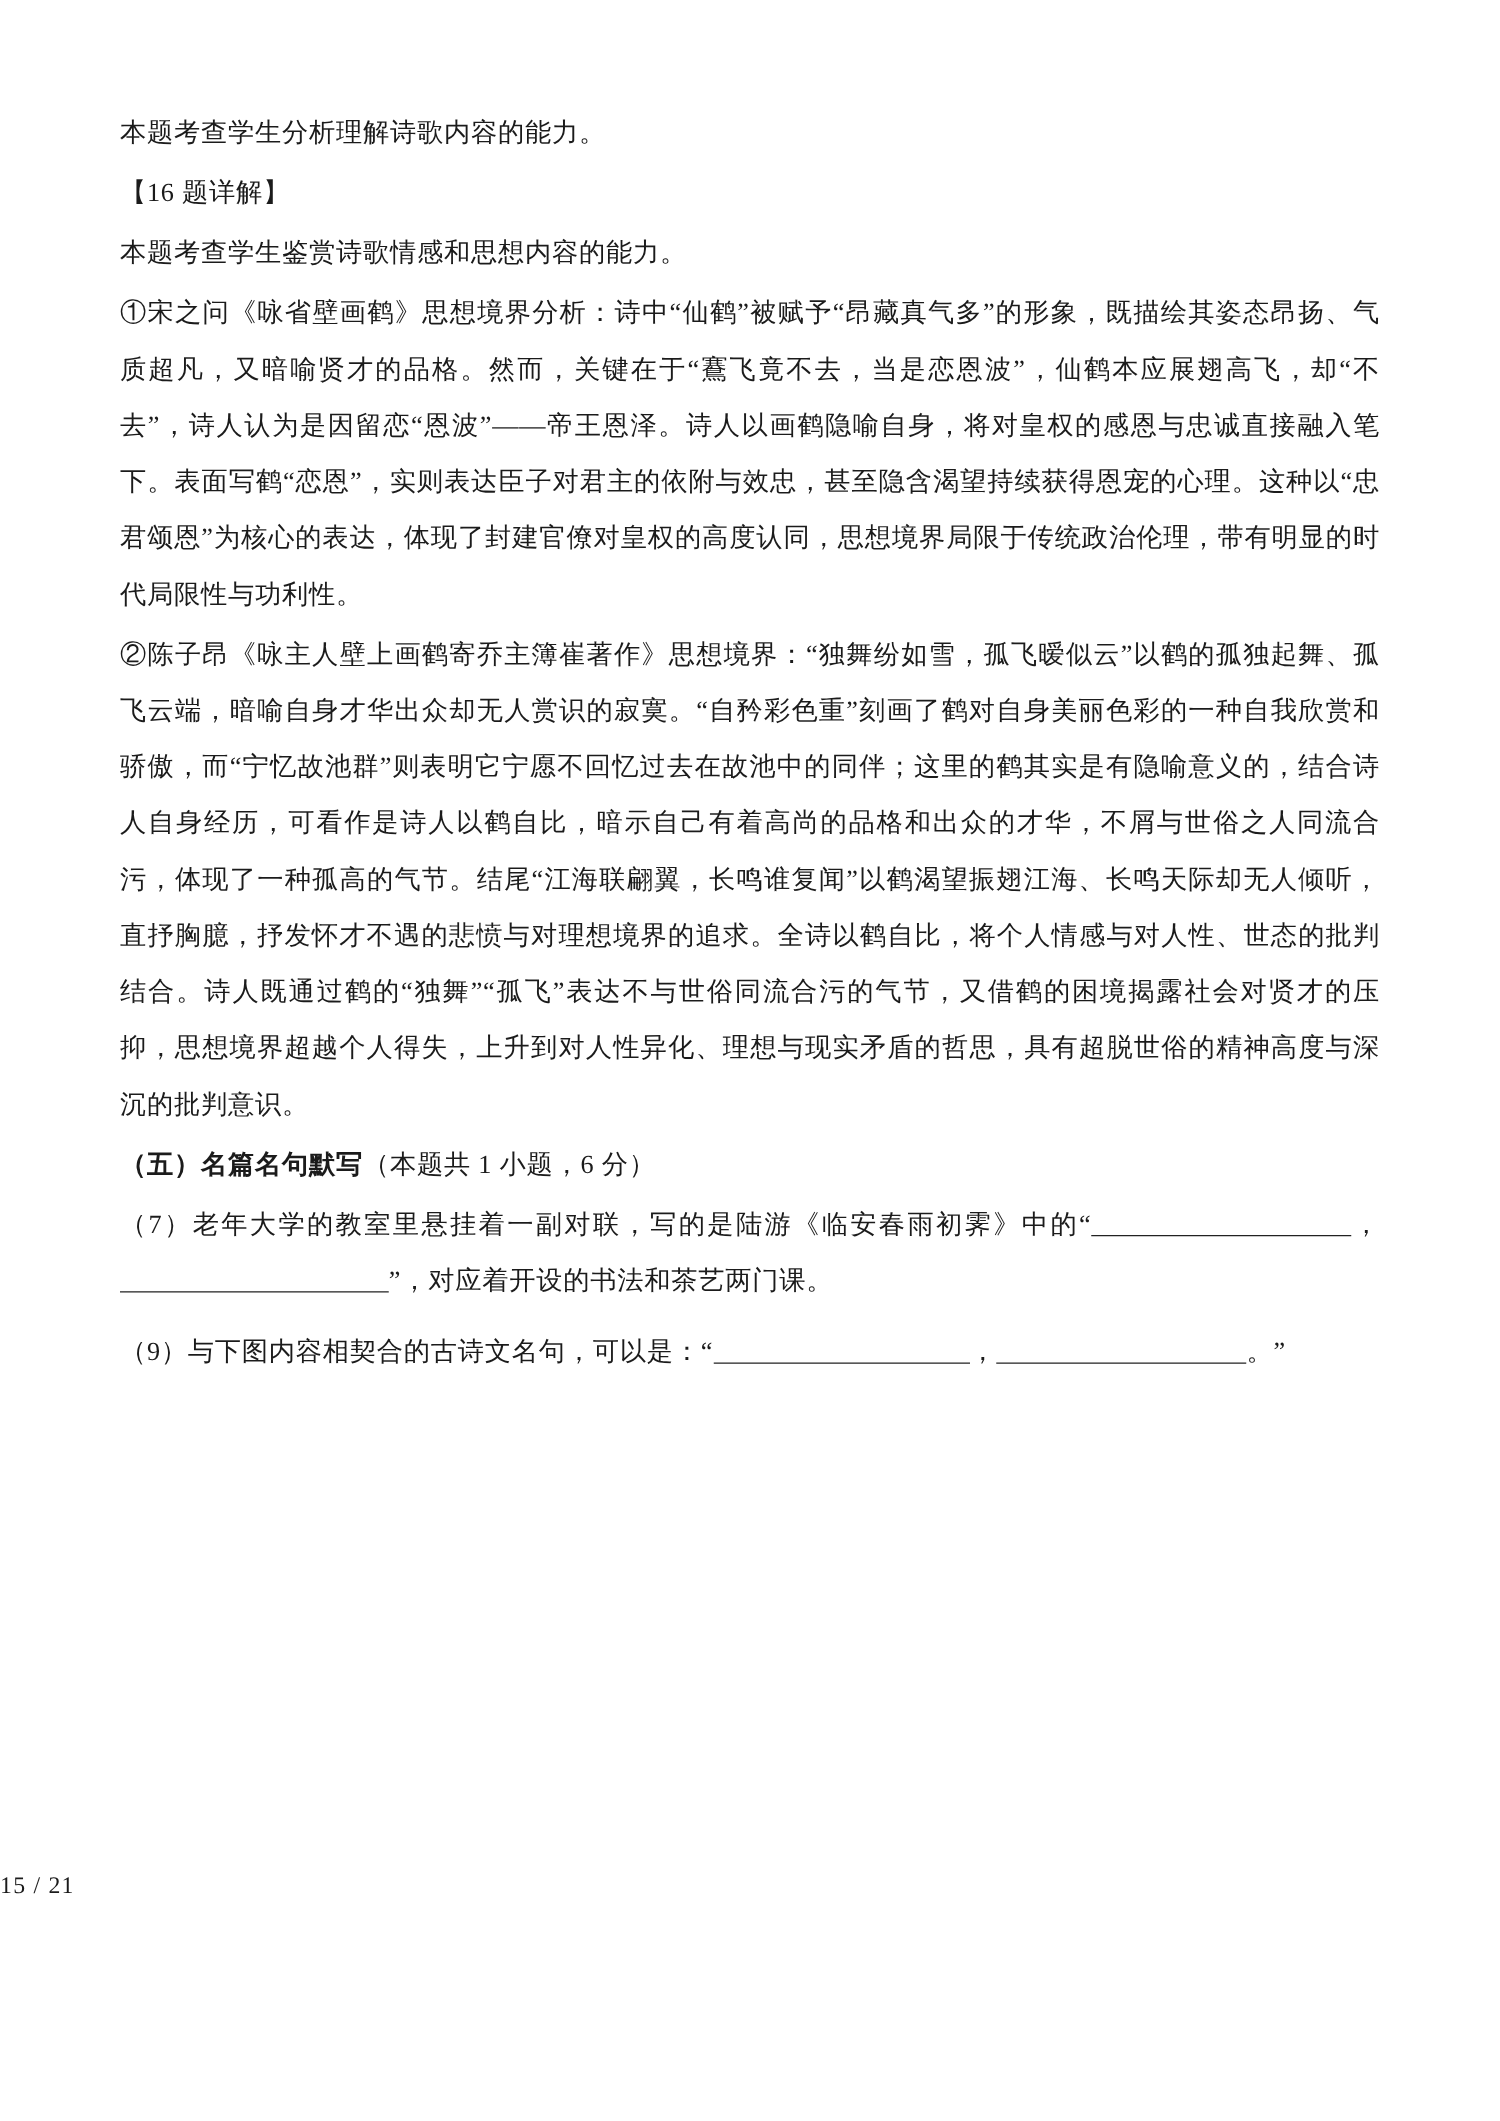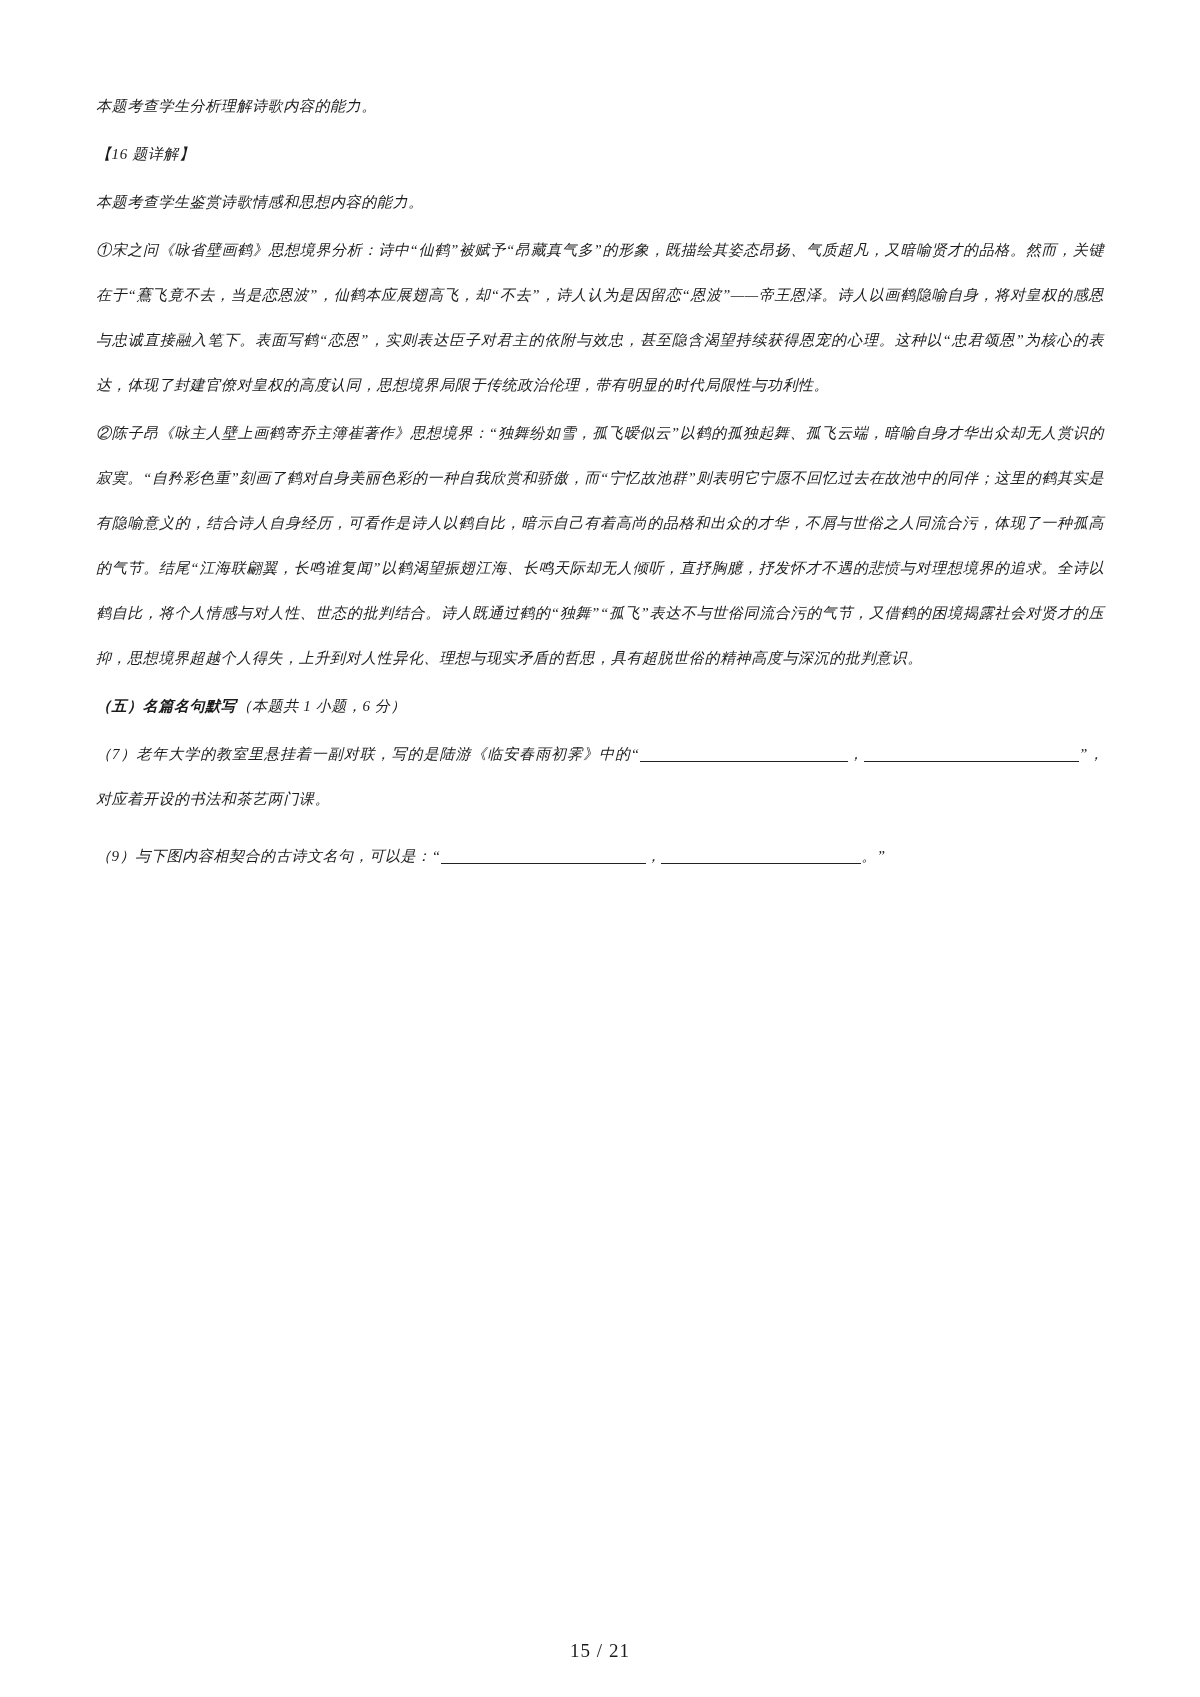--- a/index.html
+++ b/index.html
@@ -21,46 +21,44 @@
     overflow: hidden;
   }
   .content {
     position: absolute;
     left: 96px;
     top: 84px;
     width: 1008px;
   }
   p.para {
     margin: 0 0 3px 0;
-    font-size: 15px;
+    font-size: 21px;
     line-height: 45px;
     text-align: justify;
     letter-spacing: 0.6px;
     word-break: break-all;
-    font-style: italic;
   }
   p.para.gap-before {
     margin-top: 12px;
   }
   .run-bold {
     font-weight: bold;
   }
   .blank {
     display: inline-block;
     width: 215px;
     height: 22px;
     border-bottom: 1.6px solid #222222;
     margin-bottom: -3px;
   }
   .footer {
     position: absolute;
     left: 0;
-    top: 1640px;
+    top: 1498px;
     width: 100%;
-    text-align: center;
     font-size: 19px;
     letter-spacing: 1px;
     color: #1b1b1b;
   }
 </style>
 </head>
 <body>
 
 <div class="page">
   <main class="content" id="document-body">

